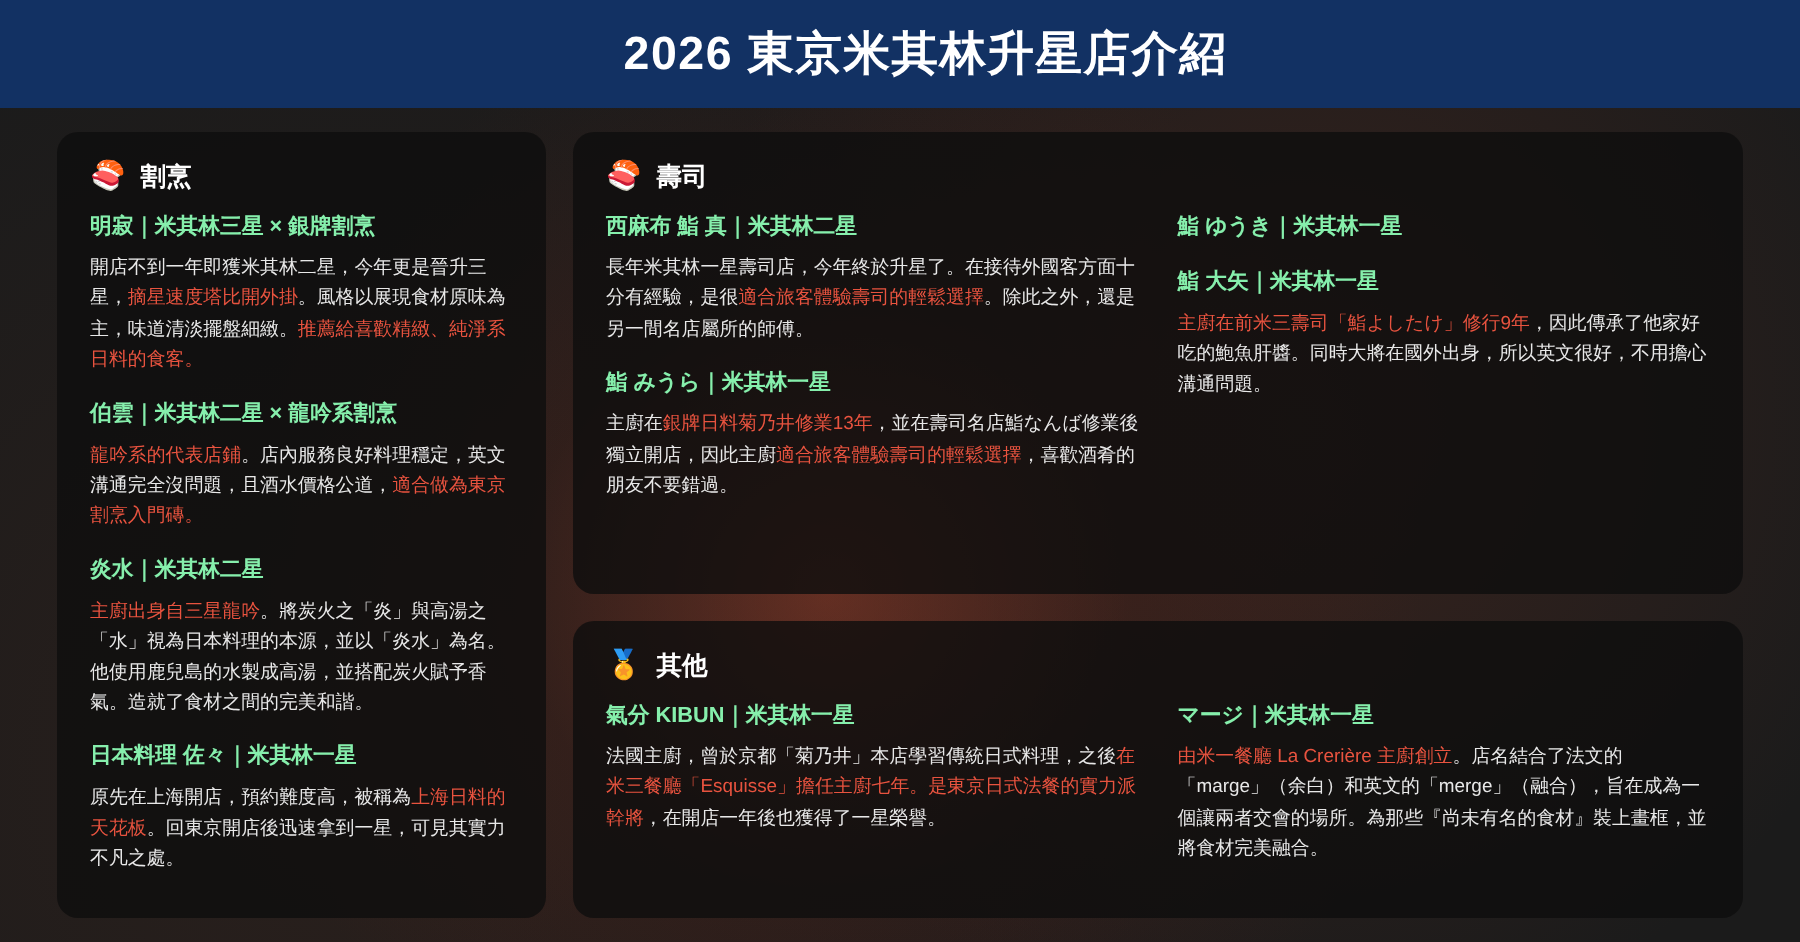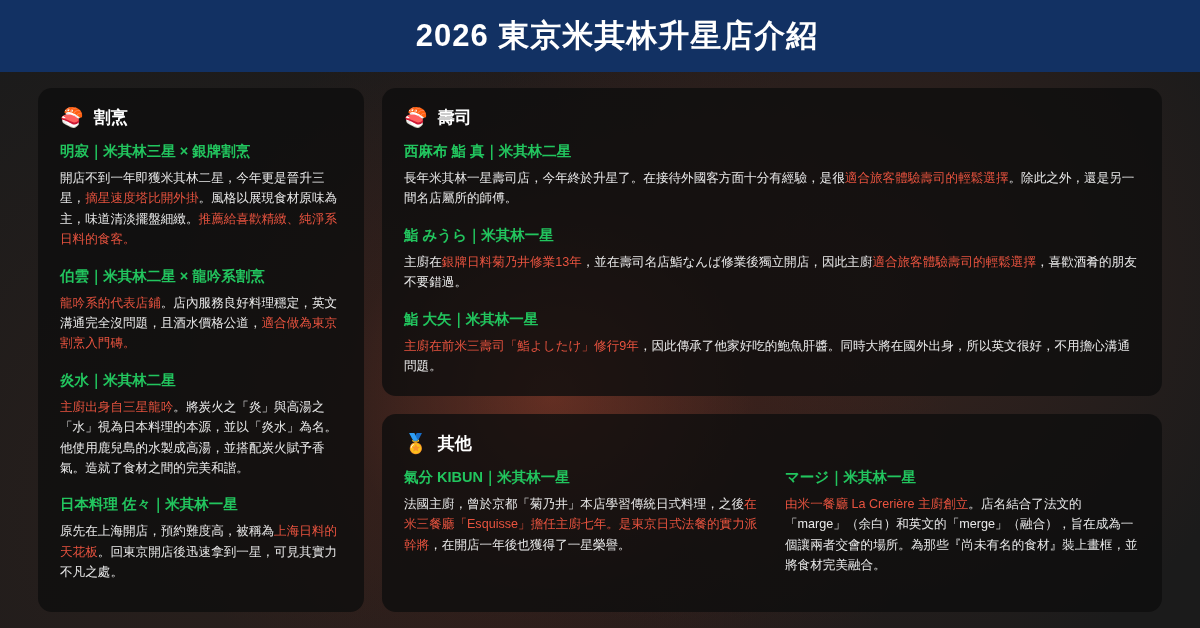--- a/index.html
+++ b/index.html
@@ -76,35 +76,35 @@
     color: #ffffff;
     font-size: 17px;
     font-weight: bold;
   }
 
   .entry { margin-bottom: 16px; }
   .entry:last-child { margin-bottom: 0; }
   .entry-title {
     font-size: 14.5px;
     font-weight: bold;
-    color: #22c55e;
+    color: #86efac;
     margin-bottom: 6px;
     line-height: 1.45;
   }
   .entry-body {
     font-size: 12.6px;
     line-height: 1.62;
     color: #e8e8e8;
   }
   .hl { color: #e8533f; }
 
   
   .sushi-grid {
     display: flex;
-    flex-direction: column;
+    gap: 26px;
   }
   .sushi-grid > div { flex: 1; }
   .other-grid {
     display: flex;
     gap: 26px;
   }
   .other-grid > div { flex: 1; }
 </style>
 </head>
 <body>
@@ -160,20 +160,21 @@
                   <div class="entry-title">西麻布 鮨 真｜米其林二星</div>
                   <div class="entry-body"><span>長年米其林一星壽司店，今年終於升星了。在接待外國客方面十分有經驗，是很</span><span class="hl">適合旅客體驗壽司的輕鬆選擇</span><span>。除此之外，還是另一間名店屬所的師傅。</span></div>
                 </div>
                 <div class="entry">
                   <div class="entry-title">鮨 みうら｜米其林一星</div>
                   <div class="entry-body"><span>主廚在</span><span class="hl">銀牌日料菊乃井修業13年</span><span>，並在壽司名店鮨なんば修業後獨立開店，因此主廚</span><span class="hl">適合旅客體驗壽司的輕鬆選擇</span><span>，喜歡酒肴的朋友不要錯過。</span></div>
                 </div>
               </div>
               <div>
                 <div class="entry">
+                  <div class="entry-title">鮨 ゆうき｜米其林一星</div>
                 </div>
                 <div class="entry">
                   <div class="entry-title">鮨 大矢｜米其林一星</div>
                   <div class="entry-body"><span class="hl">主廚在前米三壽司「鮨よしたけ」修行9年</span><span>，因此傳承了他家好吃的鮑魚肝醬。同時大將在國外出身，所以英文很好，不用擔心溝通問題。</span></div>
                 </div>
               </div>
             </div>
         </div>
 
         <div class="card card-other">

